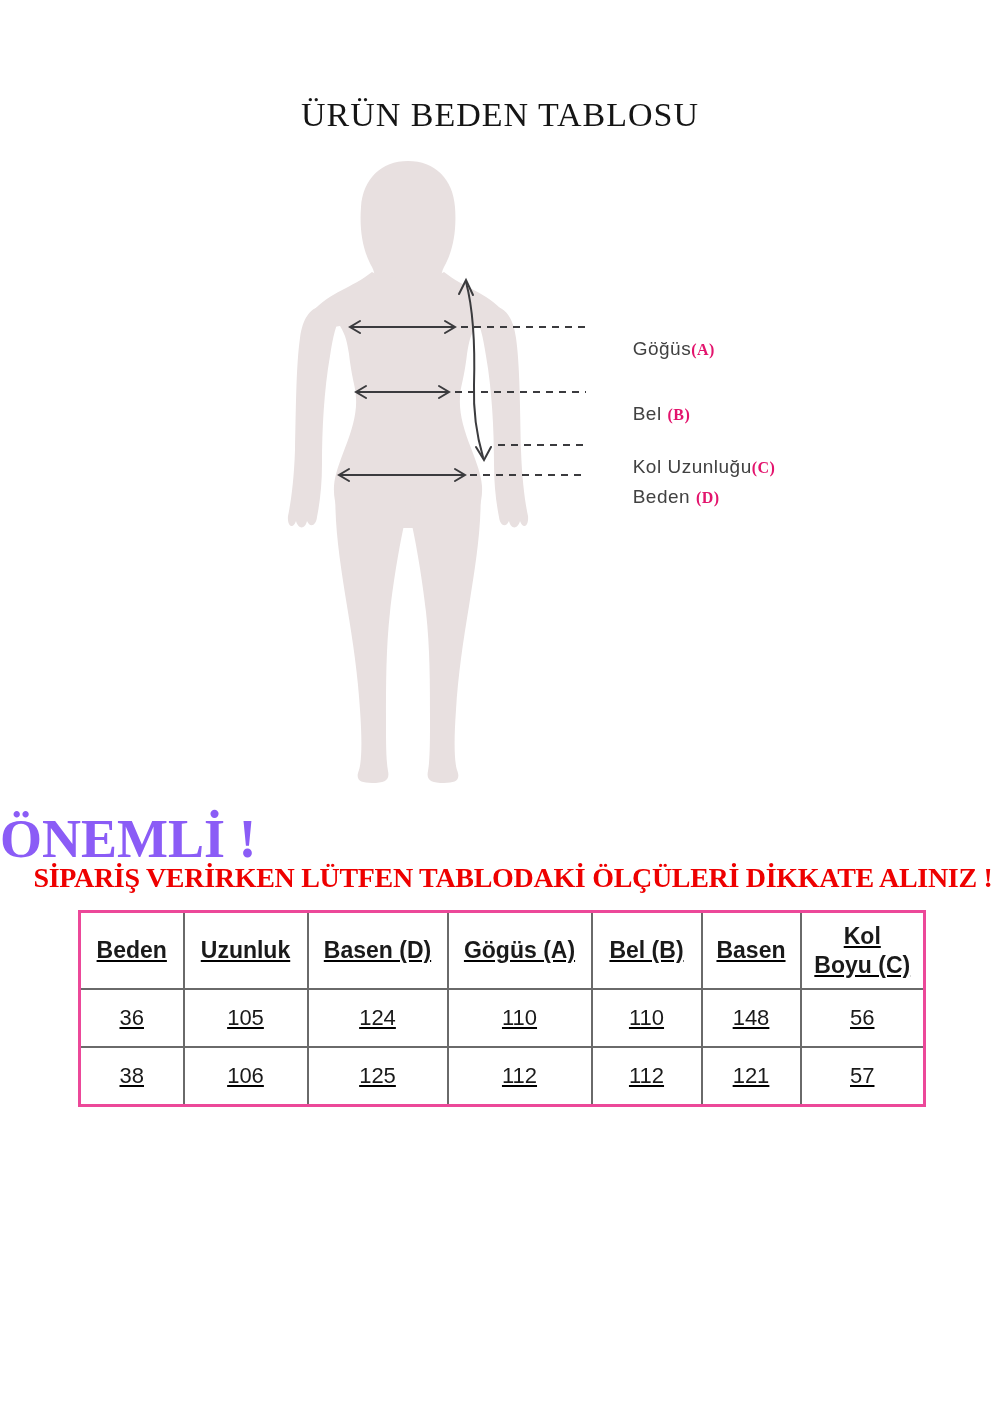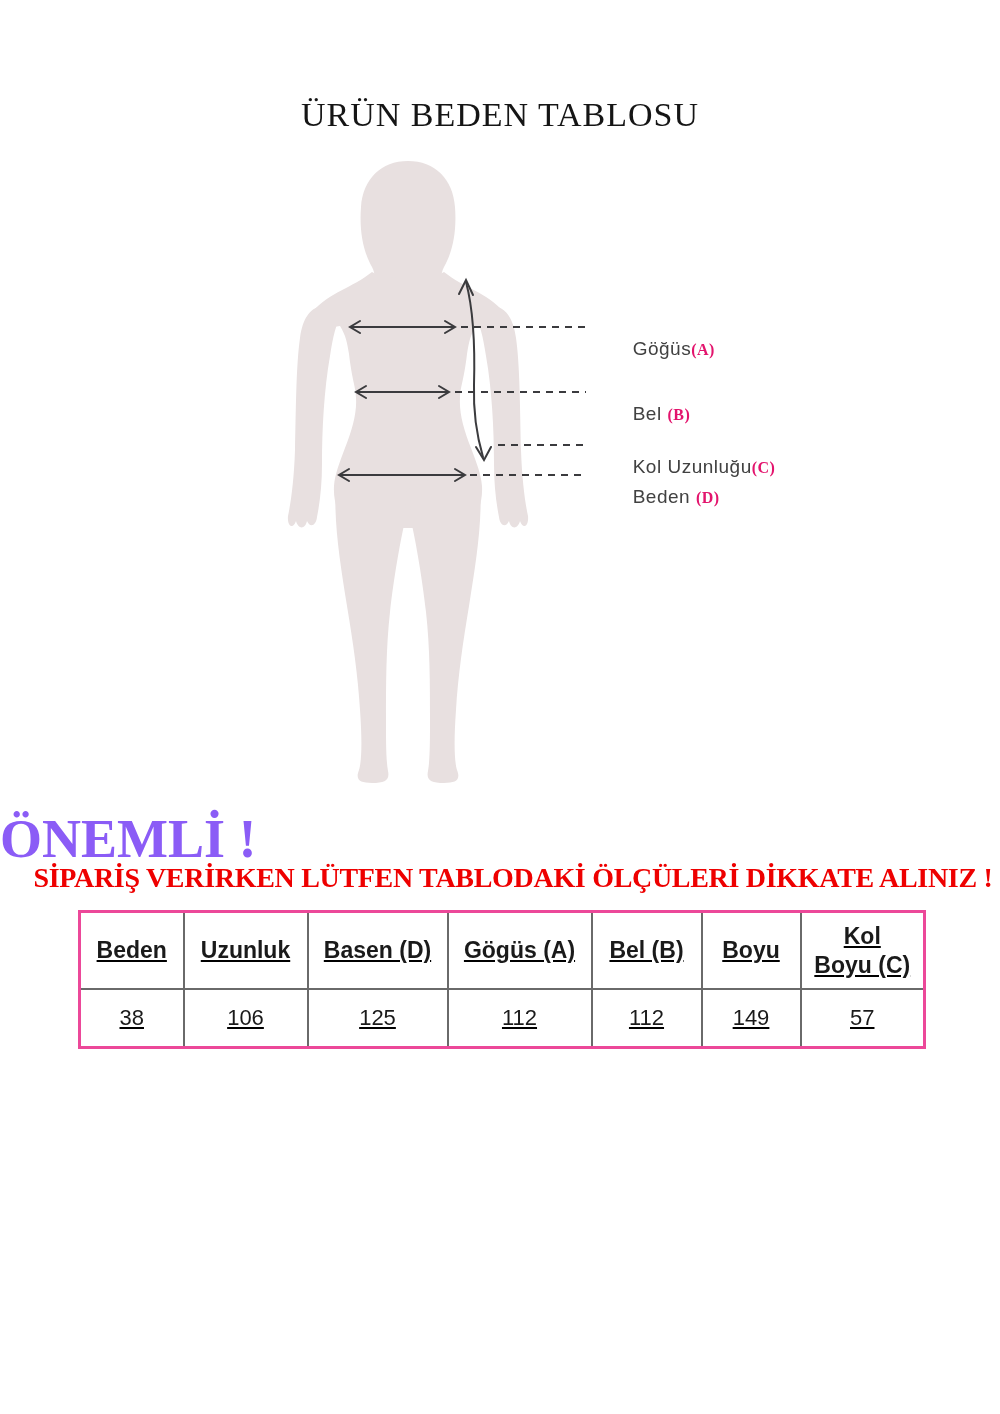--- a/index.html
+++ b/index.html
@@ -200,31 +200,40 @@
         <col style="width:99px">
       <col style="width:124px">
     </colgroup>
     <thead>
       <tr>
         <th>Beden</th>
         <th>Uzunluk</th>
         <th>Basen (D)</th>
         <th>Gögüs (A)</th>
         <th>Bel (B)</th>
-        <th>Boyu</th>
+        <th>Basen</th>
         <th>Kol
 Boyu (C)</th>
       </tr>
     </thead>
     <tbody>
       <tr>
+        <td>36</td>
+        <td>105</td>
+        <td>124</td>
+        <td>110</td>
+        <td>110</td>
+        <td>148</td>
+        <td>56</td>
+      </tr>
+      <tr>
         <td>38</td>
         <td>106</td>
         <td>125</td>
         <td>112</td>
         <td>112</td>
-        <td>149</td>
+        <td>121</td>
         <td>57</td>
       </tr>
     </tbody>
   </table>
 
 </div>
 
 </body></html>

